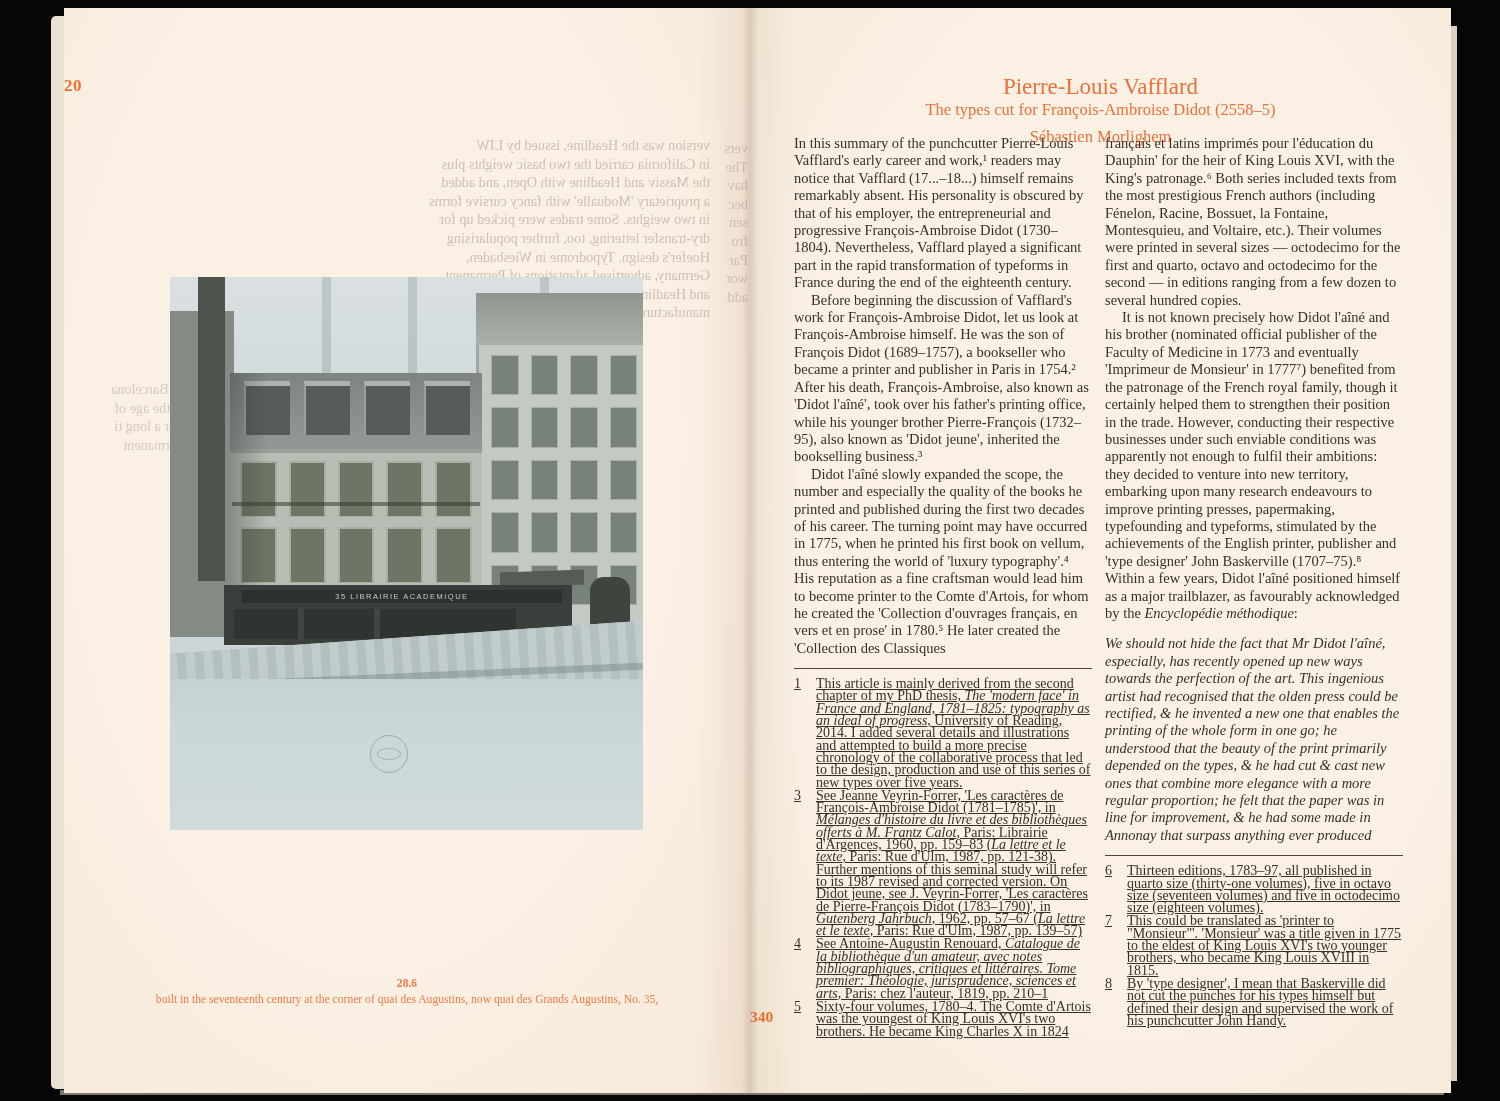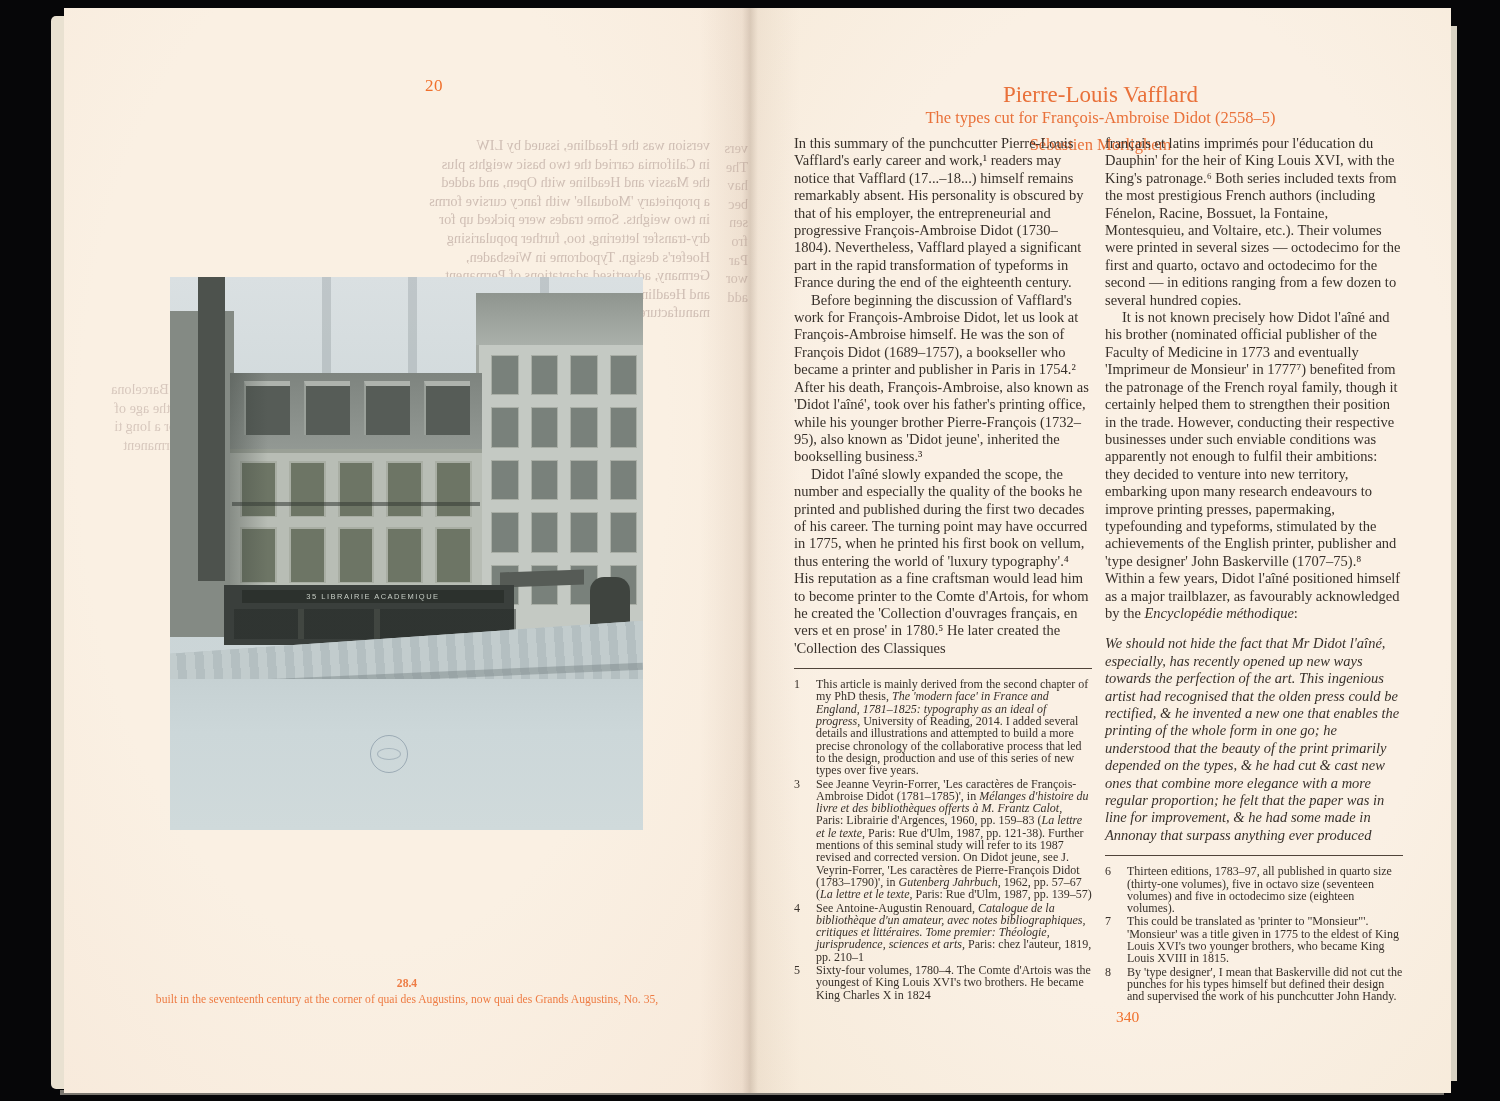--- a/index.html
+++ b/index.html
@@ -18,21 +18,21 @@
     background:linear-gradient(90deg, rgba(150,110,80,0) 0%, rgba(150,110,80,.10) 42%, rgba(110,78,55,.22) 50%, rgba(150,110,80,.08) 58%, rgba(150,110,80,0) 100%);}
 
   
   .ghost{position:absolute;color:#cfbeb4;transform:scaleX(-1);filter:blur(.45px);
          font-size:14.2px;line-height:18.6px;white-space:nowrap;overflow:hidden;}
   .ghost-top{left:28px;top:128px;width:618px;height:190px;text-align:left;}
   .ghost-rightcol{left:584px;top:131px;width:100px;height:340px;opacity:.85;}
   .ghost-leftfrag{left:8px;top:372px;width:112px;opacity:.8;}
 
   
-  .pagenum{position:absolute;width:100%;text-align:center;font-weight:normal;color:#f0702c;margin-left:27px;}
+  .pagenum{position:absolute;width:100%;font-weight:bold;color:#f0702c;}
   .pagenum-left{top:68px;font-size:17px;letter-spacing:.5px;}
   .pagenum-right{top:1000px;font-size:15.5px;}
 
   figure.photo{position:absolute;left:106px;top:269px;width:473px;height:553px;margin:0;overflow:hidden;
     background:linear-gradient(180deg,#dae0e2 0%,#d2dadc 22%,#cbd4d6 48%,#ccd6d8 75%,#cfd9da 100%);}
   .photo *{position:absolute;}
   .ph-chimney-ghost{top:0;width:9px;height:150px;background:rgba(128,138,142,.30);}
   .ph-left-mass{left:0;top:34px;width:64px;height:326px;background:#848a84;}
   .ph-chimney{left:28px;top:0;width:27px;height:304px;background:#4d524d;}
   .ph-roof{left:60px;top:96px;width:252px;height:78px;background:linear-gradient(180deg,#7e847f,#939994);}
@@ -41,53 +41,53 @@
   .ph-facade{left:60px;top:172px;width:252px;height:138px;background:#b8bdb5;border-top:4px solid #9aa096;}
   .win-grid{display:grid;position:absolute;}
   .ph-facade .win-grid{left:10px;top:8px;width:232px;height:122px;grid-template-columns:repeat(5,1fr);grid-template-rows:1fr 1fr;gap:10px 12px;}
   .ph-facade .ph-win{position:relative;background:#6d7565;border:2px solid #a9aea4;border-bottom-width:1px;}
   .ph-balcony{left:62px;top:225px;width:248px;height:4px;background:rgba(52,58,52,.55);}
   .ph-cornershadow{left:60px;top:96px;width:38px;height:214px;background:linear-gradient(90deg,rgba(55,62,57,.38),rgba(55,62,57,0));}
   .ph-right-bldg{left:306px;top:16px;width:167px;height:348px;background:#c4c9c3;border-left:3px solid #a3a8a2;}
   .ph-right-roof{left:306px;top:16px;width:167px;height:52px;background:linear-gradient(180deg,#8f958f,#aab0aa);}
   .ph-right-bldg .win-grid{left:12px;top:62px;width:146px;height:250px;grid-template-columns:repeat(4,1fr);grid-template-rows:repeat(5,1fr);gap:12px 12px;}
   .ph-right-bldg .ph-win{position:relative;background:#79817b;border:1px solid #a9aea6;}
-  .ph-store{left:54px;top:308px;width:290px;height:60px;background:#3a3f3c;}
+  .ph-store{left:54px;top:308px;width:348px;height:60px;background:#3a3f3c;}
   .ph-sign{left:18px;top:5px;right:10px;height:13px;background:#2c312d;color:#c6cdc5;
            font-size:7.5px;line-height:13px;letter-spacing:1.5px;text-align:center;white-space:nowrap;overflow:hidden;
            font-family:"Liberation Sans",sans-serif;}
   .ph-store-glass{left:10px;top:24px;width:282px;height:30px;background:linear-gradient(90deg,#23282575 0 64px,#414641 64px 70px,#23282575 70px 140px,#414641 140px 146px,#23282575 146px 282px);}
   .ph-awning{left:330px;top:294px;width:84px;height:15px;background:#565b56;transform:skewY(-2deg);}
   .ph-door-dark{left:420px;top:300px;width:40px;height:64px;background:#3f443f;border-radius:14px 14px 0 0;}
   .ph-cobbles{left:-10px;top:360px;width:500px;height:64px;transform:rotate(-4deg);
     background:repeating-linear-gradient(90deg,#b4bfc1 0 9px,#c2cccd 9px 18px),linear-gradient(#b9c3c5,#b9c3c5);}
   .ph-street{left:0;top:402px;width:473px;height:151px;
     background:linear-gradient(180deg,#c6d1d3 0%,#ccd7d9 35%,#d0dadb 100%);}
   .ph-curb{left:0;top:396px;width:473px;height:7px;background:rgba(120,130,132,.45);transform:rotate(-2.5deg);}
   .ph-stamp{left:200px;top:458px;width:36px;height:36px;border:1.5px solid rgba(95,115,135,.45);border-radius:50%;}
   .ph-stamp:after{content:"";position:absolute;left:6px;top:12px;width:22px;height:10px;border:1px solid rgba(95,115,135,.35);border-radius:50%;}
 
   .caption{position:absolute;left:20px;top:968px;width:646px;text-align:center;
            color:#ee7c44;font-size:11.6px;line-height:16px;}
   .caption .cap-num{font-weight:bold;}
 
   
   .article-header{position:absolute;left:0;top:66px;width:100%;text-align:center;color:#e9713a;}
-  .article-title{font-size:23px;line-height:26px;font-weight:500;margin-top:8px;}
+  .article-title{font-size:23px;line-height:26px;font-weight:500;}
   .article-subtitle{font-size:16.5px;line-height:20px;}
   .article-author{font-size:16.5px;line-height:20px;margin-top:7px;}
 
   .col{position:absolute;top:127px;width:298px;color:#37302a;font-size:14.5px;line-height:17.4px;text-align:left;}
   .col-left{left:44px;}
   .col-right{left:355px;}
   .col p{margin:0;}
   .col p + p{text-indent:17px;}
   .quote{margin-top:13px !important;font-style:italic;text-indent:0 !important;}
   .fn-rule{border:0;border-top:1.3px solid #50443a;margin:11px 0 9px 0;width:298px;}
-  .footnotes{font-size:12px;line-height:12.3px;}
+  .footnotes{font-size:14px;line-height:12.3px;text-decoration:underline;}
   .fn{display:flex;margin:0 0 1px 0;}
   .fn-num{flex:0 0 22px;}
   .fn-text{flex:1;}
 </style>
 </head>
 <body>
 
 <div class="stage" data-name="book-spread-photo">
   <div class="edge-left" data-name="page-fore-edge-left"></div>
   <div class="edge-right" data-name="page-fore-edge-right"></div>
@@ -189,21 +189,21 @@
           <div class="ph-sign" data-name="photo-storefront-sign">35 LIBRAIRIE ACADEMIQUE</div>
           <div class="ph-store-glass" data-name="photo-shop-windows"></div>
         </div>
         <div class="ph-cobbles" data-name="photo-cobblestones"></div>
         <div class="ph-curb" data-name="photo-curb"></div>
         <div class="ph-street" data-name="photo-street"></div>
         <div class="ph-stamp" data-name="photo-collection-stamp"></div>
       </figure>
 
       <div class="caption" data-name="figure-caption">
-        <div class="cap-num" data-name="figure-caption-number">28.4</div>
+        <div class="cap-num" data-name="figure-caption-number">28.6</div>
         <div data-name="figure-caption-line">built in the seventeenth century at the corner of quai des Augustins, now quai des Grands Augustins, No. 35,</div>
       </div>
     </div>
 
     <div class="page page-right" data-name="right-page">
 
       <header class="article-header" data-name="article-header">
         <div class="article-title" data-name="article-title">Pierre-Louis Vafflard</div>
         <div class="article-subtitle" data-name="article-subtitle">The types cut for François-Ambroise Didot (2558–5)</div>
         <div class="article-author" data-name="article-author">Sébastien Morlighem</div>

